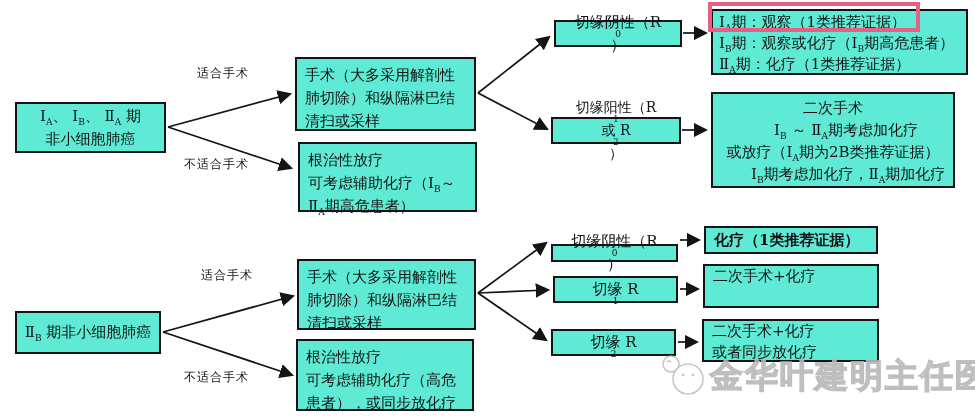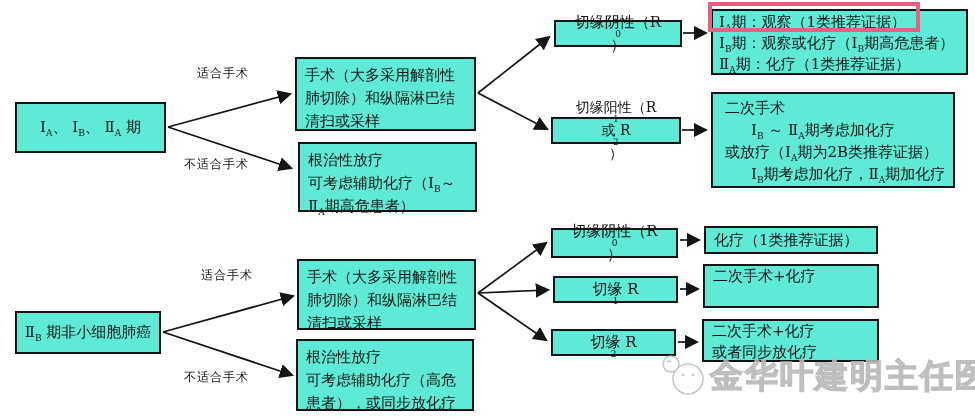--- a/index.html
+++ b/index.html
@@ -45,20 +45,21 @@
       <line x1="478" y1="293" x2="548" y2="290" marker-end="url(#ah)"></line>
       <line x1="478" y1="293" x2="546" y2="340" marker-end="url(#ah)"></line>
       <line x1="680" y1="240" x2="699" y2="240" marker-end="url(#ah)"></line>
       <line x1="680" y1="289" x2="698" y2="289" marker-end="url(#ah)"></line>
       <line x1="678" y1="342" x2="697" y2="342" marker-end="url(#ah)"></line>
     </g>
   </svg>
 
   <div class="box center" style="left:15px;top:102px;width:151px;height:51px;">
     <div class="line">Ⅰ<sub>A</sub>、 Ⅰ<sub>B</sub>、 Ⅱ<sub>A</sub> 期</div>
+    <div class="line">非小细胞肺癌</div>
   </div>
 
   <div class="branch-label" style="left:197px;top:65px;">适合手术</div>
   <div class="branch-label" style="left:184px;top:156px;">不适合手术</div>
 
   <div class="box padded wrap" style="left:295px;top:57px;width:181px;height:74px;">手术（大多采用解剖性肺切除）和纵隔淋巴结清扫或采样</div>
 
   <div class="box padded" style="left:298px;top:142px;width:179px;height:70px;">
     <div class="wrap">根治性放疗</div>
     <div class="wrap">可考虑辅助化疗（Ⅰ<sub>B</sub>～Ⅱ<sub>A</sub>期高危患者）</div>
@@ -69,48 +70,48 @@
   <div class="box center" style="left:551px;top:117px;width:130px;height:27px;font-size:14px;">切缘阳性（R<sub>1</sub>或 R<sub>2</sub>）</div>
 
   <div class="box" style="left:711px;top:9px;width:257px;height:66px;padding:1px 6px;line-height:21px;">
     <div class="line">Ⅰ<sub>A</sub>期：观察（1类推荐证据）</div>
     <div class="line">Ⅰ<sub>B</sub>期：观察或化疗（Ⅰ<sub>B</sub>期高危患者）</div>
     <div class="line">Ⅱ<sub>A</sub>期：化疗（1类推荐证据）</div>
   </div>
 
   <div class="highlight-rect" style="left:708px;top:2px;width:212px;height:30px;border:4px solid #e85f82;"></div>
 
-  <div class="box" id="outcome-positive-top" style="left:711px;top:92px;width:244px;height:96px;padding:3px 12px;line-height:22px;">
+  <div class="box" id="outcome-positive-top" style="left:711px;top:92px;width:244px;height:96px;padding:3px 12px;line-height:22px;text-align:center;">
     <div class="line">二次手术</div>
     <div class="line">Ⅰ<sub>B</sub> ～ Ⅱ<sub>A</sub>期考虑加化疗</div>
     <div class="line">或放疗（Ⅰ<sub>A</sub>期为2B类推荐证据）</div>
     <div class="line">Ⅰ<sub>B</sub>期考虑加化疗，Ⅱ<sub>A</sub>期加化疗</div>
   </div>
 
   <div class="box center" style="left:15px;top:311px;width:146px;height:43px;">
     <div class="line">Ⅱ<sub>B</sub> 期非小细胞肺癌</div>
   </div>
 
   <div class="branch-label" style="left:201px;top:267px;">适合手术</div>
   <div class="branch-label" style="left:184px;top:369px;">不适合手术</div>
 
   <div class="box padded wrap" style="left:297px;top:259px;width:179px;height:71px;">手术（大多采用解剖性肺切除）和纵隔淋巴结清扫或采样</div>
 
   <div class="box padded" style="left:296px;top:339px;width:178px;height:72px;">
     <div class="wrap">根治性放疗</div>
     <div class="wrap">可考虑辅助化疗（高危患者），或同步放化疗</div>
   </div>
 
-  <div class="box center" style="left:551px;top:228px;width:127px;height:30px;">切缘阴性（R<sub>0</sub>）</div>
+  <div class="box center" style="left:551px;top:244px;width:127px;height:18px;">切缘阴性（R<sub>0</sub>）</div>
 
   <div class="box center" style="left:553px;top:276px;width:125px;height:27px;">切缘 R<sub>1</sub></div>
 
   <div class="box center" style="left:551px;top:329px;width:125px;height:27px;">切缘 R<sub>2</sub></div>
 
-  <div class="box" style="left:704px;top:226px;width:174px;height:28px;padding:1px 8px;">化疗（1类推荐证据）</div>
+  <div class="box" style="left:704px;top:226px;width:174px;height:28px;padding:1px 8px;font-weight:bold;">化疗（1类推荐证据）</div>
 
   <div class="box" style="left:703px;top:264px;width:176px;height:44px;padding:0 8px;line-height:21px;">
     <div class="line">二次手术+化疗</div>
   </div>
 
   <div class="box" style="left:702px;top:319px;width:177px;height:43px;padding:0 8px;line-height:21px;">
     <div class="line">二次手术+化疗</div>
     <div class="line">或者同步放化疗</div>
   </div>
 

